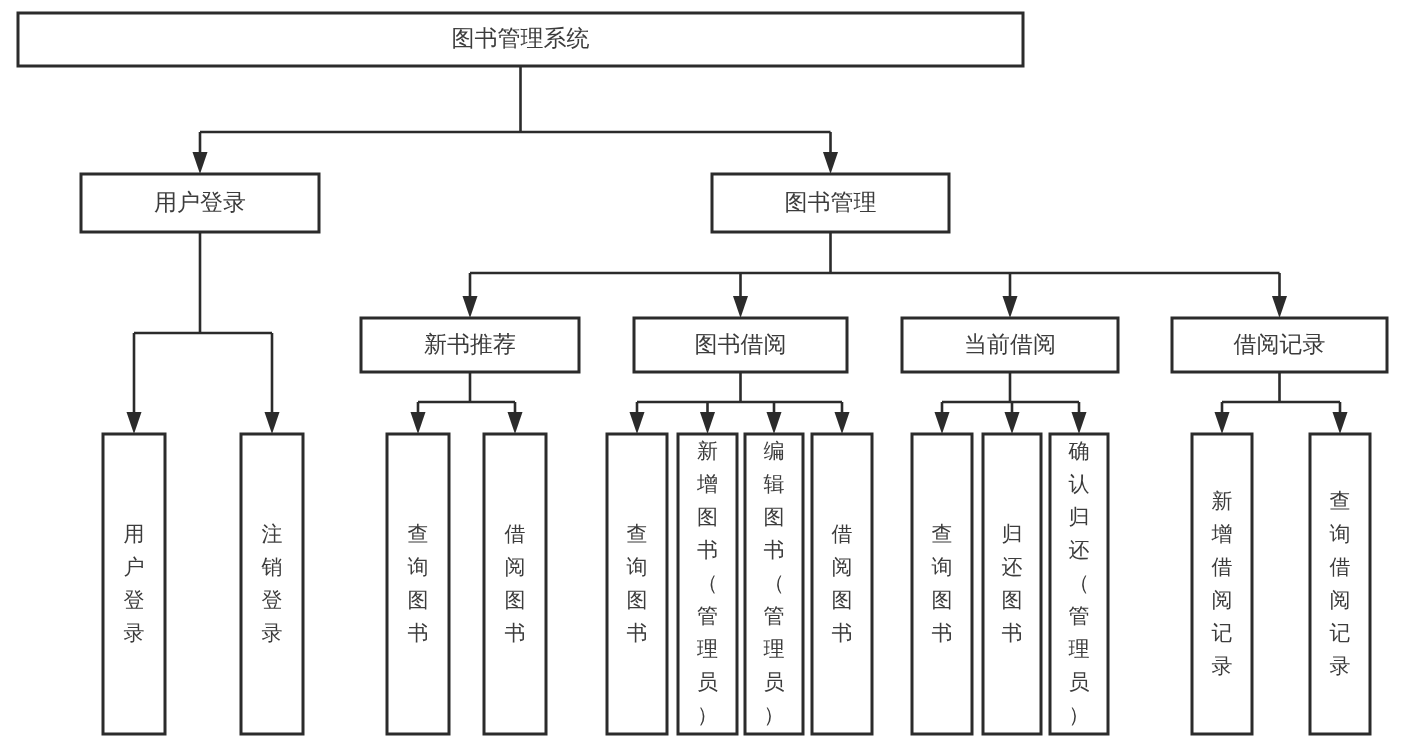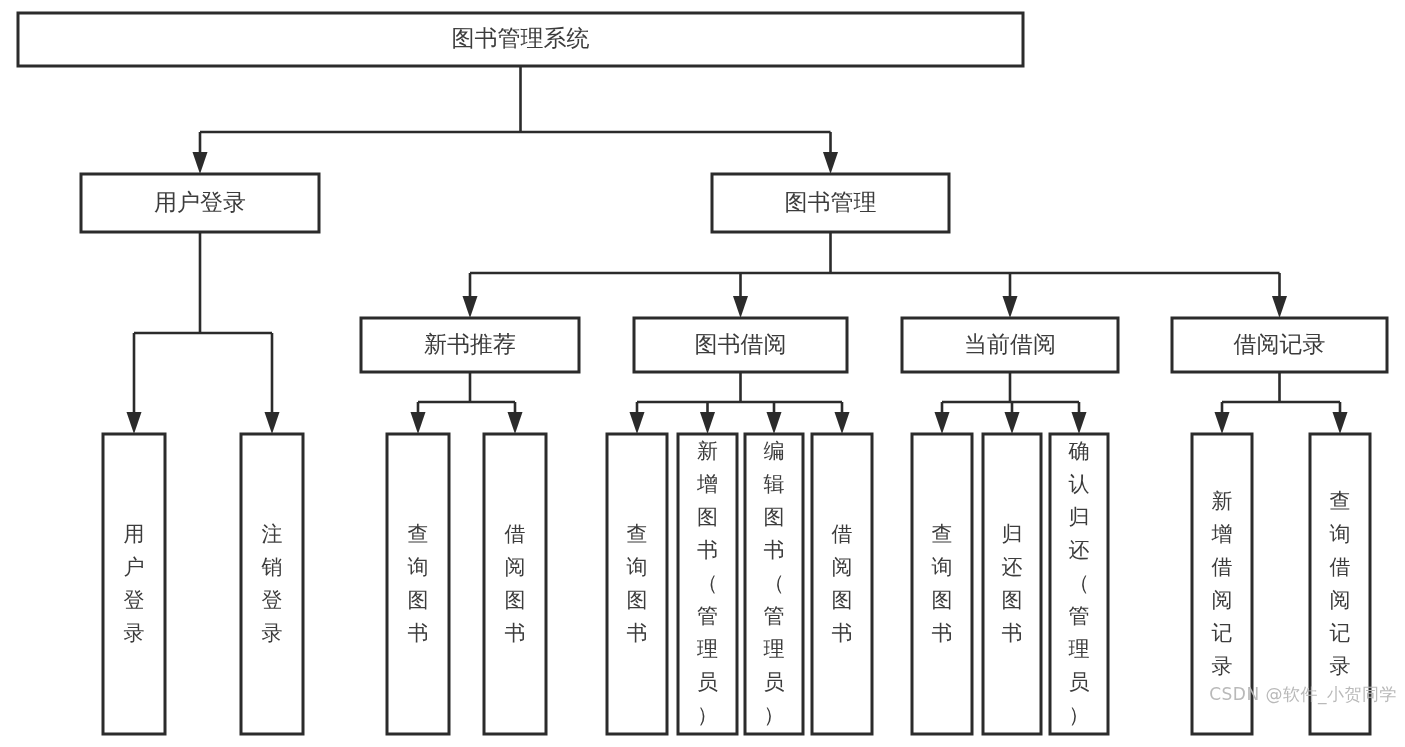--- a/index.html
+++ b/index.html
@@ -255,14 +255,13 @@
         <g>
           <rect class="node-box" x="1192" y="434" width="60" height="300"></rect>
           <text class="node-label vertical" x="1222" y="501.5"><tspan x="1222" y="501.5">新</tspan><tspan x="1222" y="534.5">增</tspan><tspan x="1222" y="567.5">借</tspan><tspan x="1222" y="600.5">阅</tspan><tspan x="1222" y="633.5">记</tspan><tspan x="1222" y="666.5">录</tspan></text>
         </g>
         <g>
           <rect class="node-box" x="1310" y="434" width="60" height="300"></rect>
           <text class="node-label vertical" x="1340" y="501.5"><tspan x="1340" y="501.5">查</tspan><tspan x="1340" y="534.5">询</tspan><tspan x="1340" y="567.5">借</tspan><tspan x="1340" y="600.5">阅</tspan><tspan x="1340" y="633.5">记</tspan><tspan x="1340" y="666.5">录</tspan></text>
         </g>
       </g>
   </svg>
-  <div class="watermark">CSDN @软件_小贺同学</div>
 </div>
 
 </body></html>

